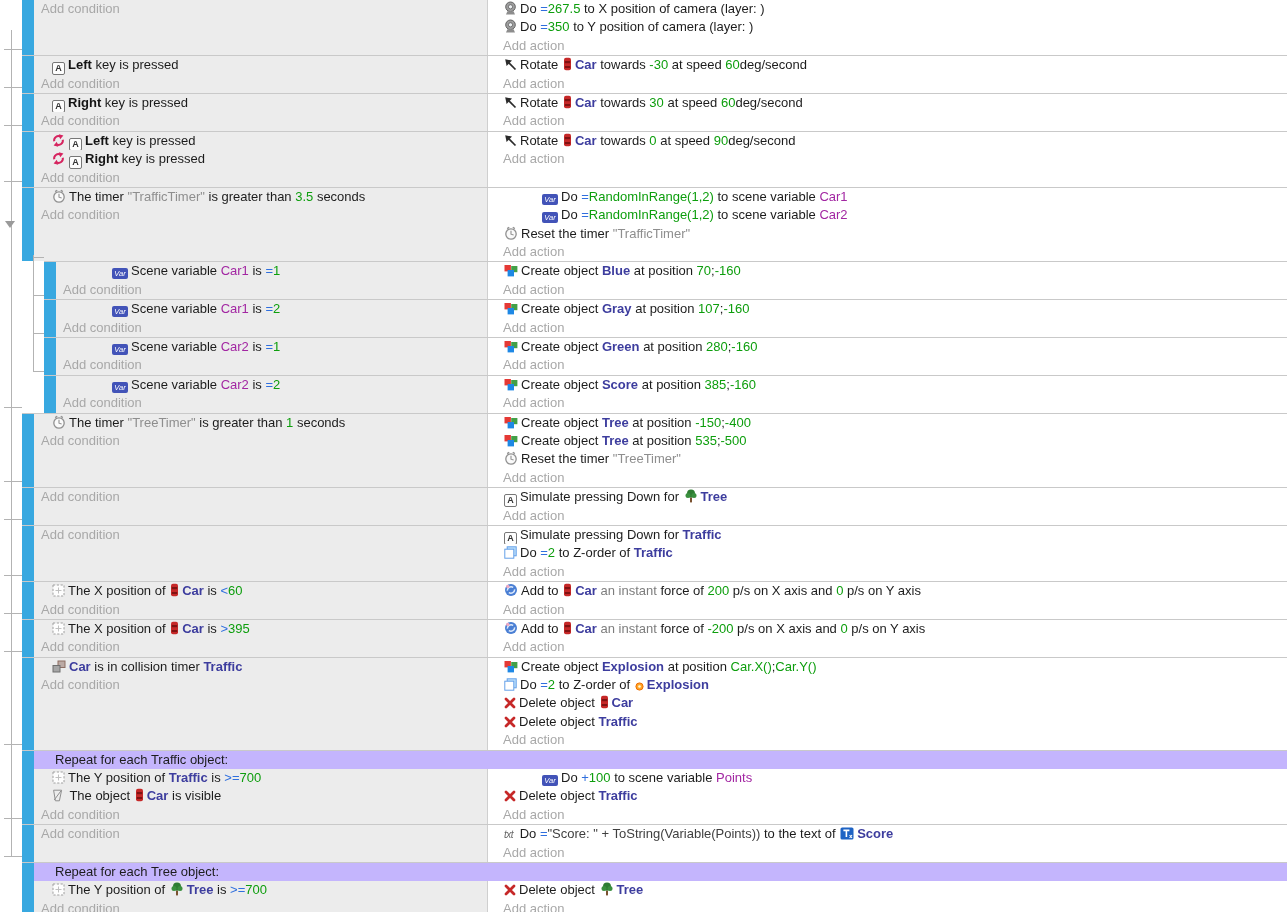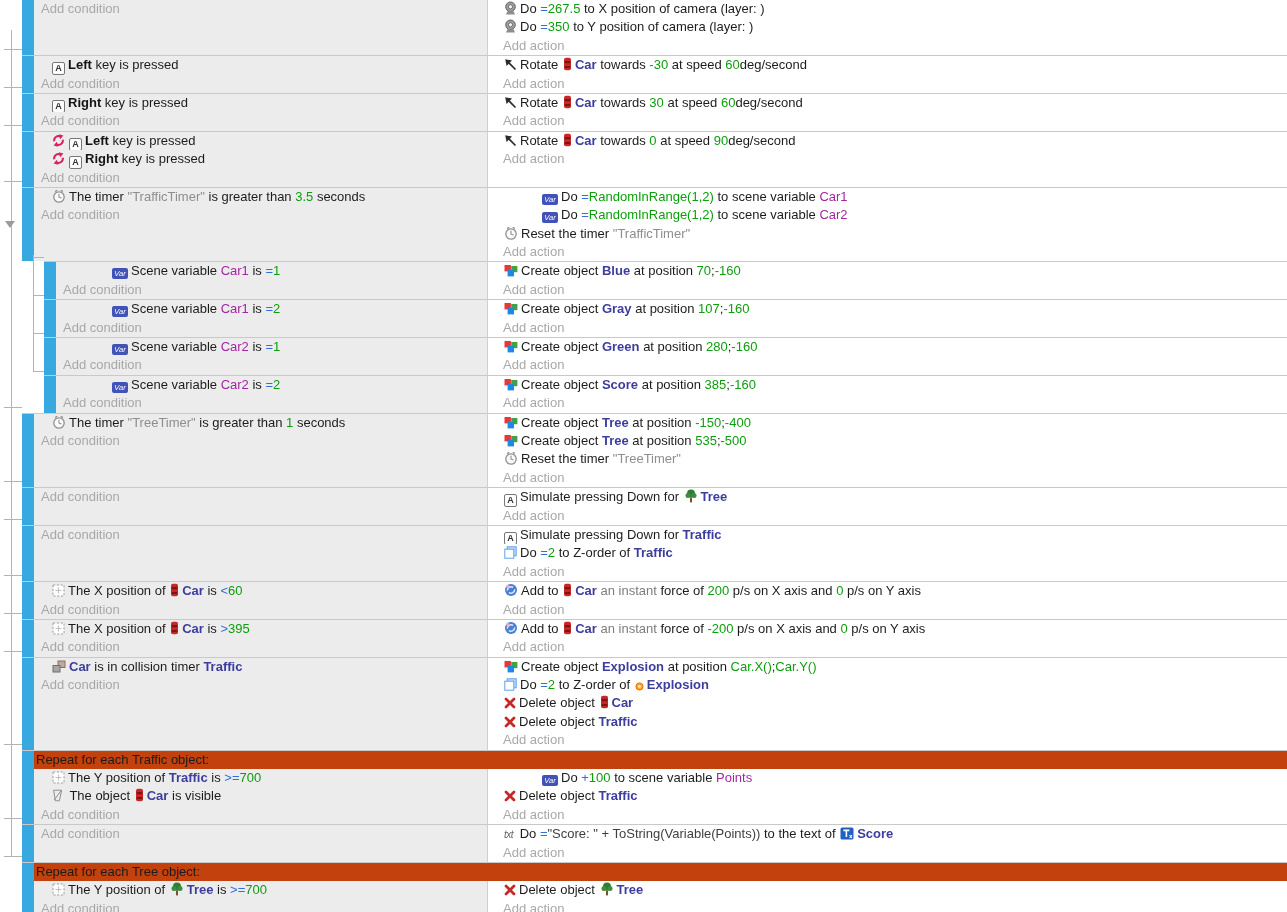--- a/index.html
+++ b/index.html
@@ -18,21 +18,21 @@
     background:#fff;
   }
   #events{position:relative;}
   .event{display:flex;}
   .event.lvl0{margin-left:22px;}
   .subs{margin-left:44px;}
   #events > .event:not(:first-child){border-top:1px solid var(--bd);}
   .subs .event{border-top:1px solid var(--bd);}
   .bar{flex:none;width:12px;background:var(--bar);}
   .body{flex:1;display:flex;flex-direction:column;min-width:0;}
-  .repeat-header{height:var(--rh);line-height:var(--rh);padding-left:2px;background:#c2410c;white-space:pre;overflow:hidden;}
+  .repeat-header{height:var(--rh);line-height:var(--rh);padding-left:21px;background:#c4b5fd;white-space:pre;overflow:hidden;}
   .cols{flex:1;display:flex;}
   .cond{box-sizing:border-box;background:var(--condbg);border-right:1px solid #cfcfcf;}
   .event.lvl0 .cond{width:454px;}
   .event.lvl1 .cond{width:432px;}
   .act{flex:1;background:#fff;min-width:0;padding-left:8px;}
   .row{height:var(--rh);line-height:var(--rh);white-space:pre;overflow:hidden;}
   .cond .row{padding-left:17px;}
   .act .row{padding-left:7px;}
   .row.add{color:#a8a8a8;cursor:pointer;padding-left:7px;}
   .t-plain{color:#1c1c1c;}

